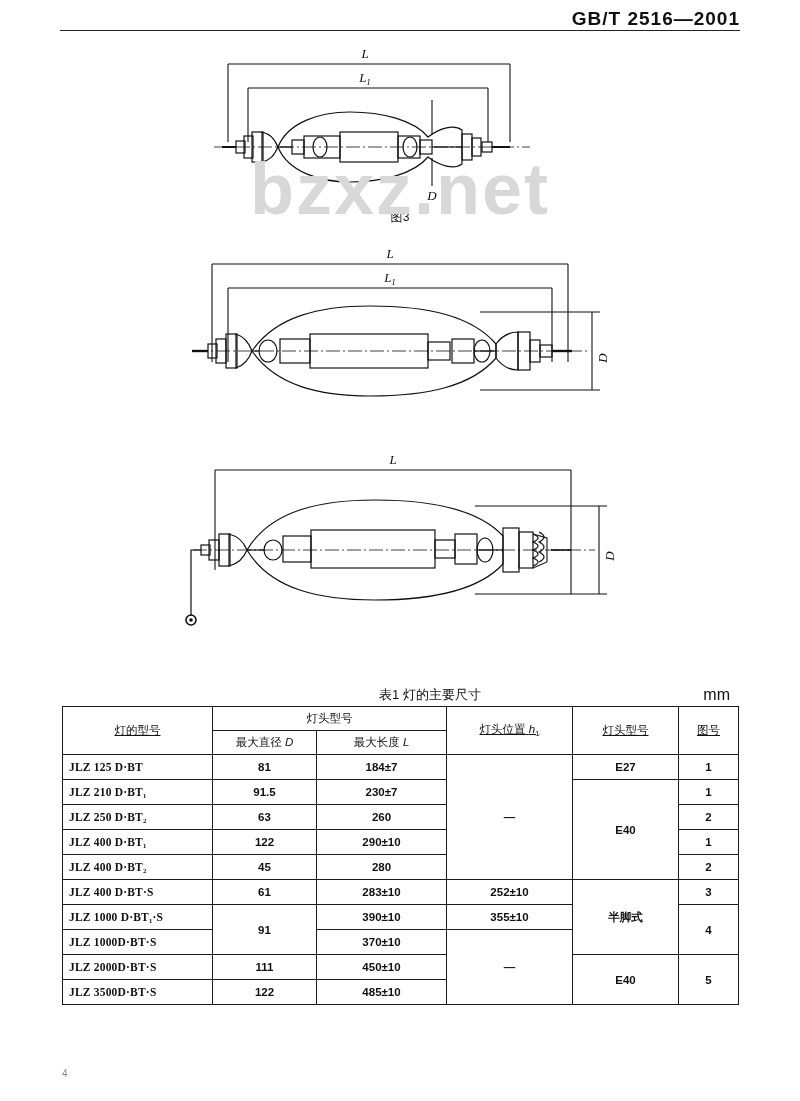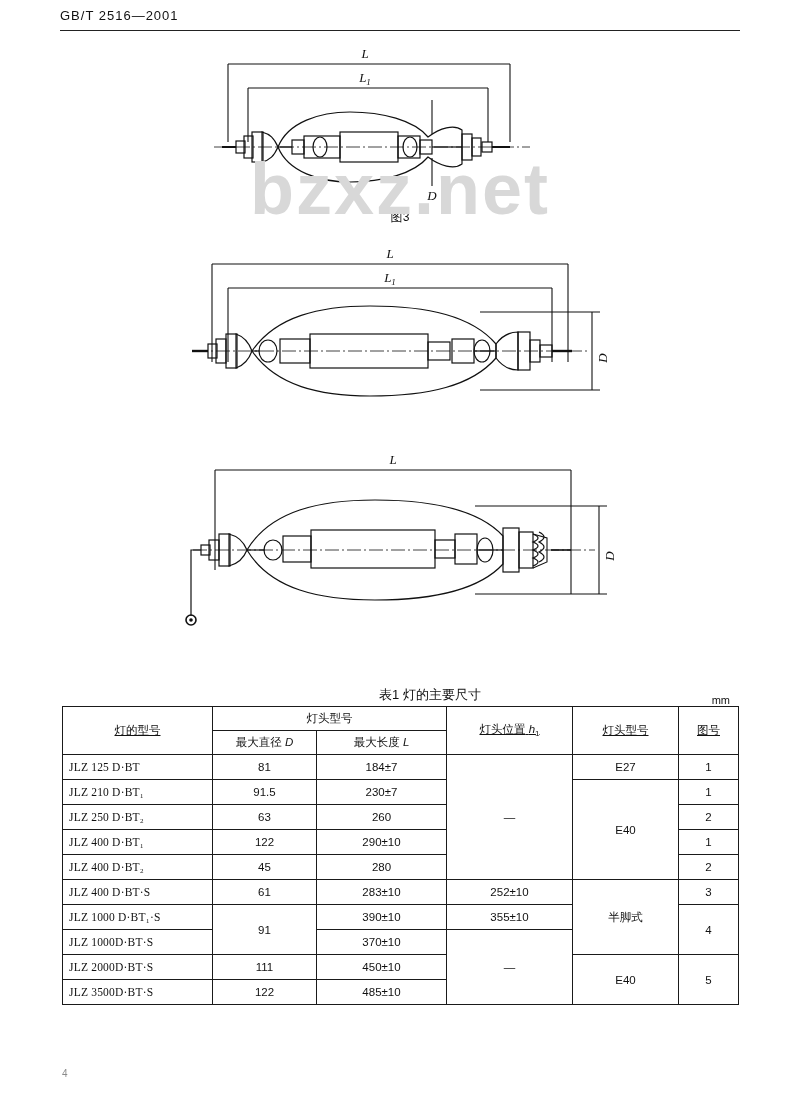--- a/index.html
+++ b/index.html
@@ -23,24 +23,24 @@
     top: 8px;
     left: 60px;
     width: 680px;
     height: 28px;
   }
   #page-header .std-no {
     position: absolute;
     left: 0;
     right: 0;
     top: 0;
-    text-align: left;
-    font-size: 13px;
+    text-align: right;
+    font-size: 19px;
     letter-spacing: 1px;
-    font-weight: normal;
+    font-weight: bold;
     font-family: "Liberation Sans", sans-serif;
     color: #111;
   }
   #page-header .rule {
     position: absolute;
     left: 0;
     right: 0;
     top: 22px;
     border-top: 1.4px solid #222;
   }
@@ -99,40 +99,40 @@
     text-align: center;
     font-size: 13px;
     font-family: "Liberation Sans", sans-serif;
     color: #111;
     margin: 0 0 2px 0;
     padding-left: 60px;
   }
   #table-unit {
     position: absolute;
     right: 8px;
-    top: 8px;
-    font-size: 11px;
+    top: 0;
+    font-size: 16px;
     font-family: "Liberation Sans", sans-serif;
     color: #111;
   }
   table.dims {
     border-collapse: collapse;
     width: 676px;
     table-layout: fixed;
   }
   table.dims td, table.dims th {
     border: 1.1px solid #1a1a1a;
     text-align: center;
     vertical-align: middle;
     font-size: 11.5px;
     font-family: "Liberation Sans", sans-serif;
     color: #111;
     padding: 0;
     height: 24px;
-    font-weight: normal;
+    font-weight: bold;
   }
   table.dims th { font-weight: normal; }
   table.dims td.model {
     text-align: left;
     padding-left: 6px;
     font-family: "Liberation Serif", serif;
     font-size: 11.5px;
     letter-spacing: 0.2px;
   }
   table.dims .hdr-tall { height: 46px; text-decoration: underline; }

